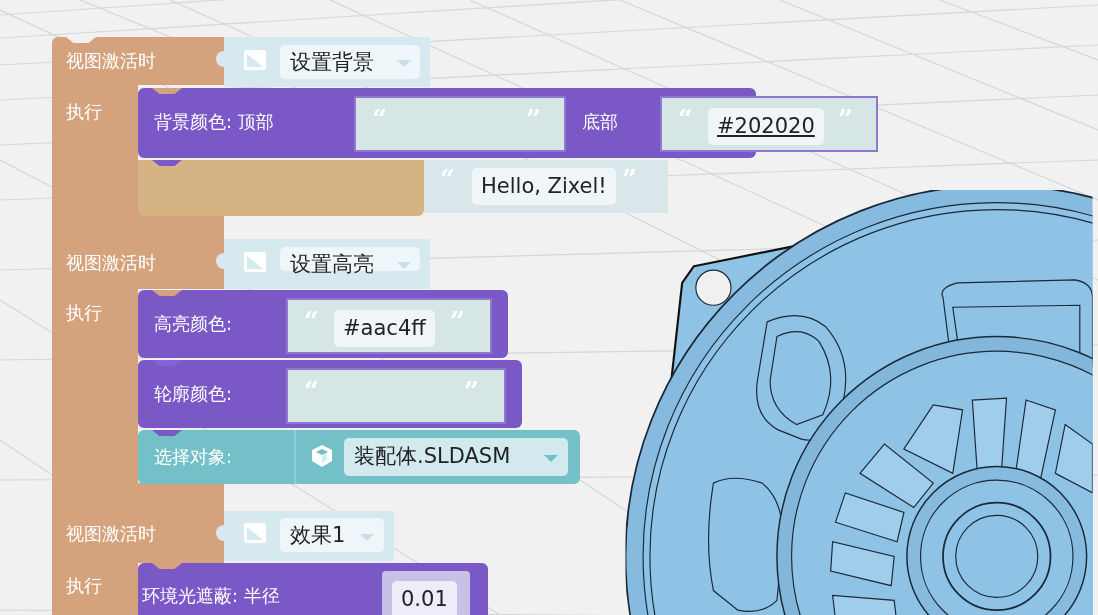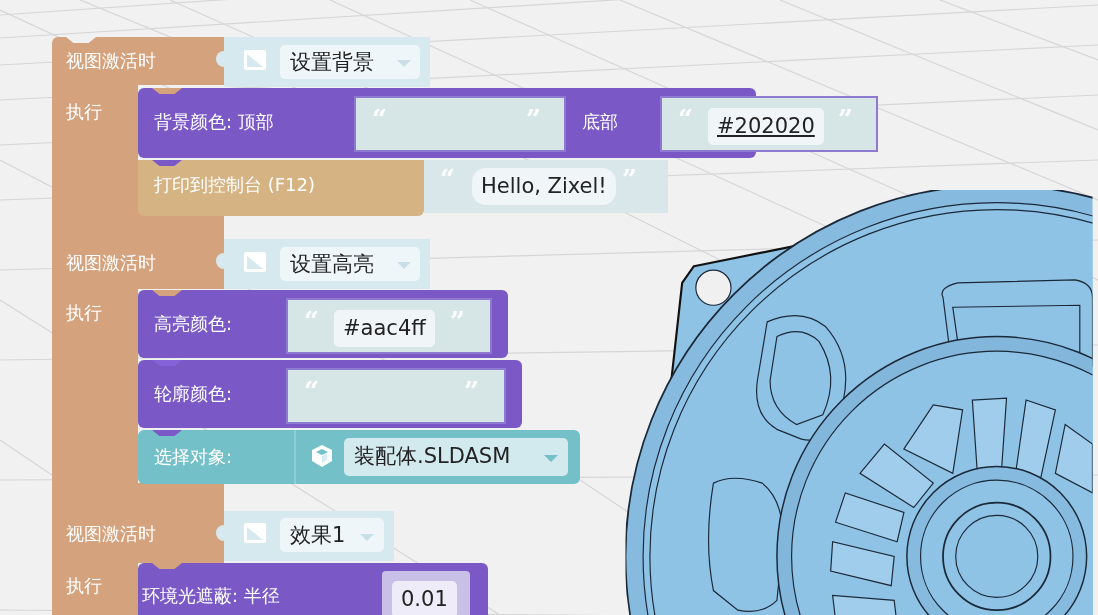--- a/index.html
+++ b/index.html
@@ -163,42 +163,41 @@
 
     <div class="strslot" style="left:522px;top:8px;width:218px;height:56px;">
       <span class="quote" style="left:16px;top:8px;">“</span>
       <div class="strval" style="left:46px;top:10px;padding:8px 9px;text-decoration:underline;">#202020</div>
       <span class="quote" style="left:176px;top:8px;">”</span>
     </div>
   </div>
 
   <div class="tan" style="left:86px;top:123px;width:286px;height:56px;border-radius:0 0 6px 6px;">
     <div class="notch-top" style="left:14px;top:0;background:#7a59c6;"></div>
-    <span class="txt" style="left:16px;top:16px;">打印到控制台 (F12)</span>
   </div>
   <div class="strslot tanb" style="left:372px;top:123px;width:244px;height:53px;">
     <span class="quote" style="left:16px;top:6px;">“</span>
-    <div class="strval" style="left:48px;top:8px;padding:8px 9px;border-radius:14px;">Hello, Zixel!</div>
+    <div class="strval" style="left:48px;top:8px;padding:8px 9px;">Hello, Zixel!</div>
     <span class="quote" style="left:198px;top:6px;">”</span>
   </div>
 </div>
 
 <div class="blk" style="left:52px;top:237px;">
   <div class="evt-head" style="left:0;top:0;width:172px;height:52px;border-radius:0;"></div>
   <div class="notch-top" style="left:14px;top:0;background:#d4a27d;opacity:0.6;"></div>
   <div style="position:absolute;left:0;top:52px;width:86px;height:200px;background:#d4a27d;"></div>
   <div style="position:absolute;left:0;top:246px;width:172px;height:24px;background:#d4a27d;"></div>
 
   <span class="txt" style="left:14px;top:17px;">视图激活时</span>
   <span class="txt" style="left:14px;top:67px;">执行</span>
 
   <div class="slot" style="left:172px;top:2px;width:206px;height:50px;"></div>
   <div class="puzzle" style="left:164px;top:16px;"></div>
   <div class="img-icon" style="left:192px;top:15px;"></div>
-  <div class="slot-in" style="left:228px;top:10px;width:140px;height:34px;padding:7px 10px;">
+  <div class="slot-in" style="left:228px;top:10px;width:140px;height:24px;padding:7px 10px;">
     <span>设置高亮</span>
   </div>
   <div class="ddarrow" style="left:345px;top:25px;"></div>
 
   <div class="purple" style="left:86px;top:53px;width:370px;height:68px;">
     <div class="notch-top" style="left:14px;top:0;background:#d4a27d;"></div>
     <span class="txt" style="left:16px;top:25px;">高亮颜色:</span>
     <div class="strslot" style="left:148px;top:8px;width:206px;height:56px;">
       <span class="quote" style="left:16px;top:8px;">“</span>
       <div class="strval" style="left:46px;top:10px;padding:8px 9px;">#aac4ff</div>

